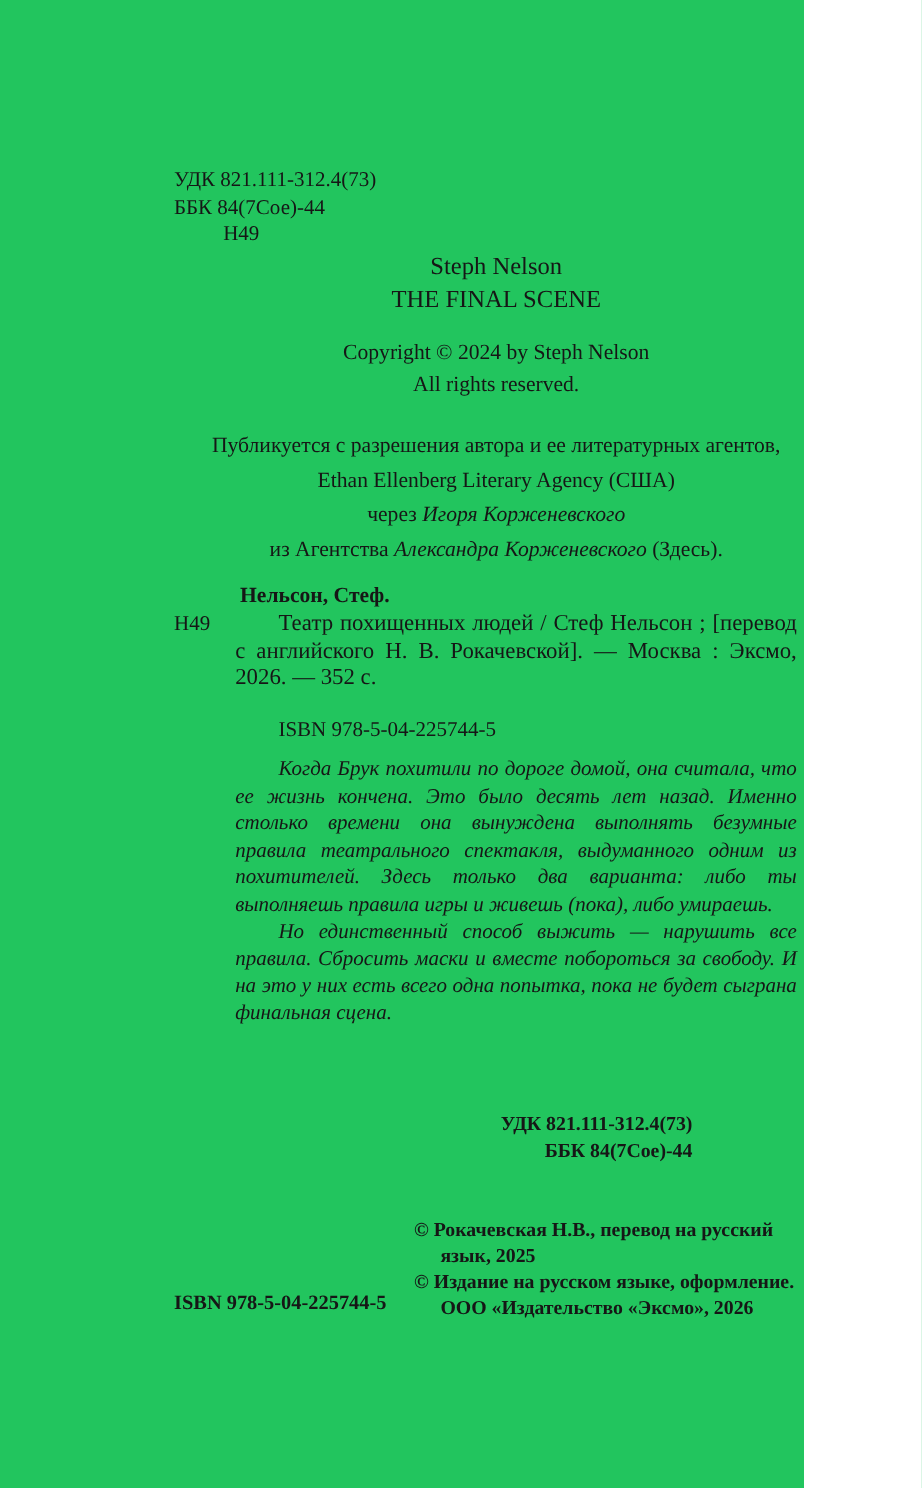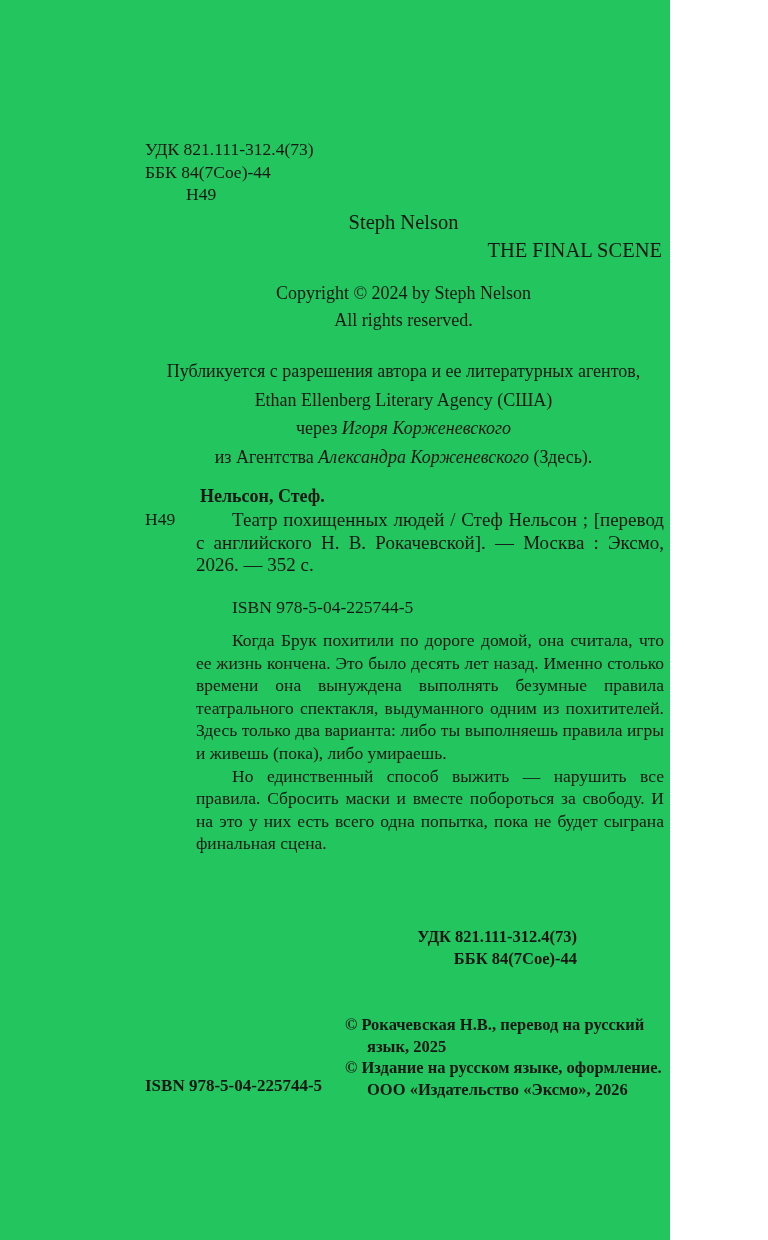--- a/index.html
+++ b/index.html
@@ -15,45 +15,45 @@
   }
   .abs { position: absolute; }
 
   .codes {
     left: 145px; top: 138px;
     font-size: 17.5px; line-height: 22.5px;
     white-space: nowrap;
   }
   .codes .code-h49 { margin-left: 41px; }
 
-  .centered-col { left: 145px; width: 517px; text-align: center; }
+  .centered-col { left: 155px; width: 517px; text-align: center; }
 
   .author-line { top: 211px; font-size: 20.5px; }
-  .title-line  { top: 239px; font-size: 20.5px; text-align: right; }
+  .title-line  { top: 239px; font-size: 20.5px; }
 
   .copyright-block { top: 280px; font-size: 18px; line-height: 27px; }
 
   .permission { top: 357px; font-size: 18px; line-height: 28.5px; }
   .permission i { font-style: italic; }
 
   .catalog-heading { left: 200px; top: 486px; font-weight: bold; font-size: 18px; }
   .catalog-code    { left: 145px; top: 509px; font-size: 17.5px; }
   .catalog-entry   {
     left: 196px; top: 509px; width: 468px;
     font-size: 19px; line-height: 22.5px;
     text-align: justify; text-indent: 36px;
   }
   .catalog-isbn { left: 232px; top: 597px; font-size: 17.5px; }
 
   .annotation {
     left: 196px; top: 629px; width: 468px;
     font-size: 17.5px; line-height: 22.6px;
     text-align: justify;
   }
-  .annotation p { text-indent: 36px; }
+  .annotation p { text-indent: 36px; font-style: italic; }
 
   .class-codes {
     right: 93px; top: 926px;
     font-weight: bold; font-size: 16.5px; line-height: 22px;
     text-align: right; white-space: nowrap;
   }
 
   .credits {
     left: 345px; top: 1014px; width: 338px;
     font-weight: bold; font-size: 16.5px; line-height: 21.5px;

